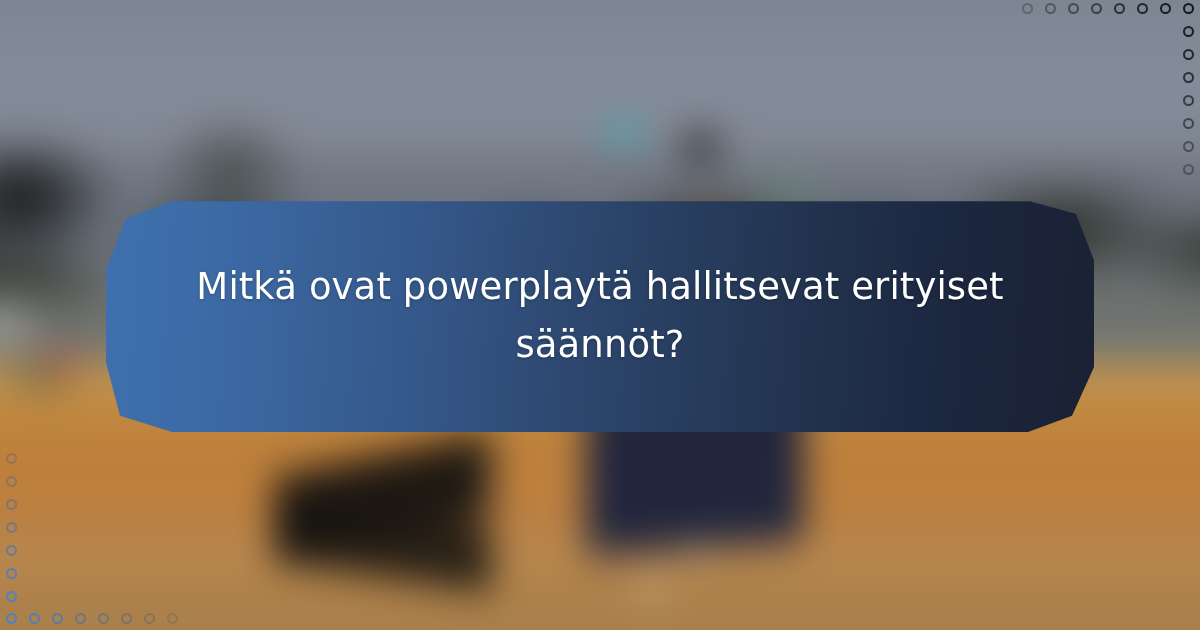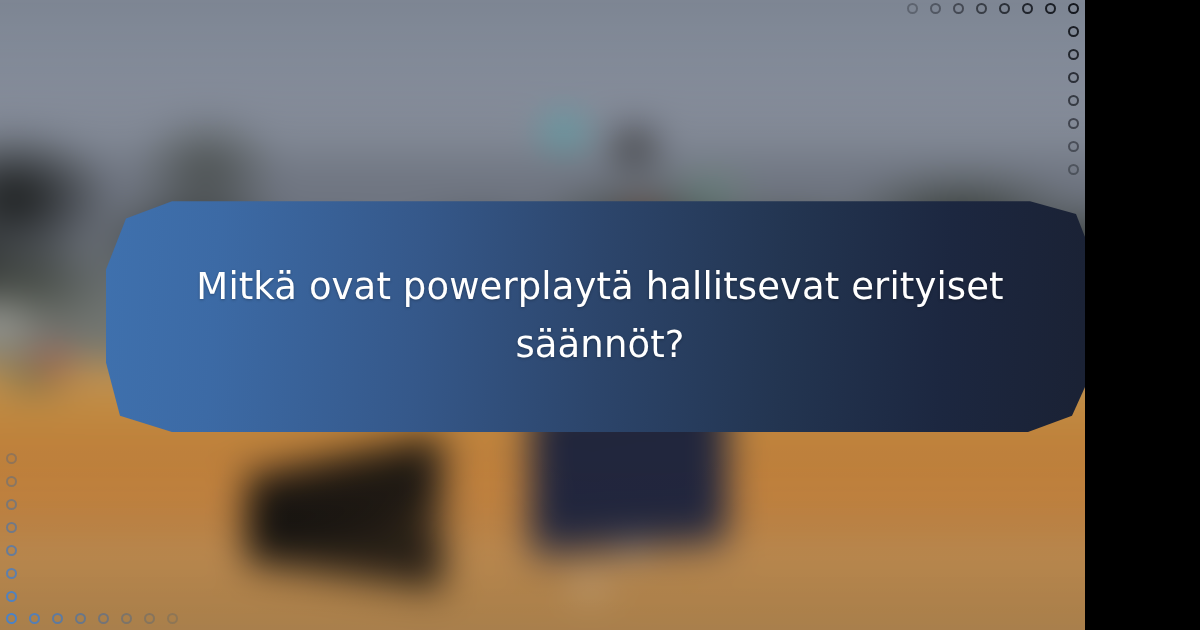--- a/index.html
+++ b/index.html
@@ -2,21 +2,21 @@
 <html><head>
 <meta charset="utf-8">
 <style>
   html, body {
     margin: 0;
     padding: 0;
     background: #000;
   }
   #stage {
     position: relative;
-    width: 1085px;
+    width: 1200px;
     height: 630px;
     overflow: hidden;
     font-family: "DejaVu Sans", "Liberation Sans", sans-serif;
   }
 
   
   #bg {
     position: absolute;
     inset: -40px;
     filter: blur(17px) saturate(1.05);

